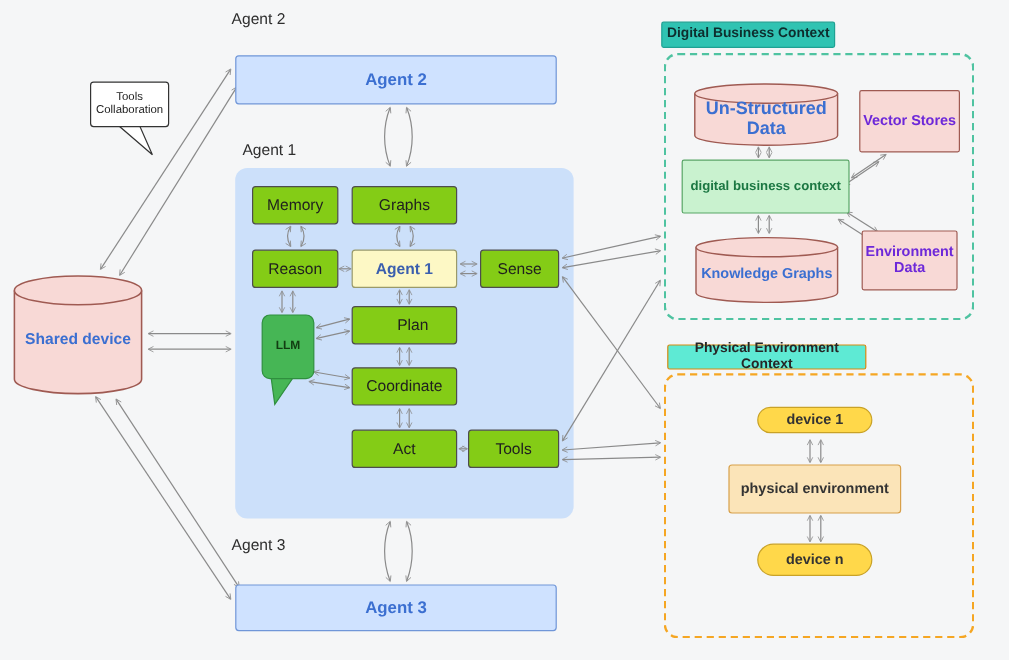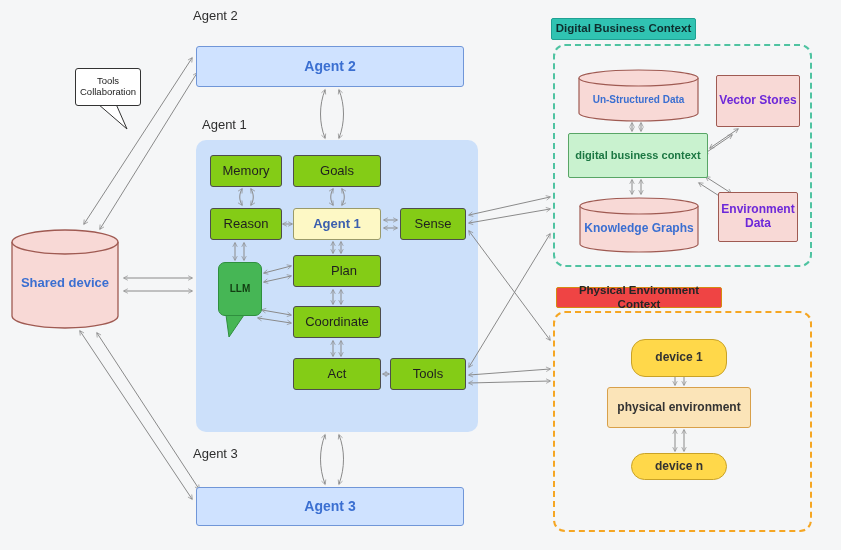--- a/index.html
+++ b/index.html
@@ -12,21 +12,21 @@
     position:absolute;box-sizing:border-box;display:flex;align-items:center;
     justify-content:center;text-align:center;z-index:10;line-height:1.15;
   }
   .white-box{background:#84cc16;border:1px solid #4d4d4d;border-radius:3px;font-size:13px;color:#1f1f1f;}
   .agent-bar{background:#cfe2ff;border:1px solid #7096d8;border-radius:3px;color:#3b6fd1;font-weight:bold;font-size:14px;}
   .container-blue{position:absolute;background:#cce0fa;border-radius:10px;z-index:1;}
   .yellow-box{background:#fdf8c5;border:1px solid #9a9a6a;border-radius:3px;color:#3b5fae;font-weight:bold;font-size:13px;}
   .pink-rect{background:#f8d9d6;border:1px solid #9f5a52;border-radius:2px;color:#6d28d9;font-weight:bold;font-size:12px;padding:2px;}
   .green-hub{background:#c9f2cf;border:1px solid #58a566;border-radius:2px;color:#1b7742;font-weight:bold;font-size:11px;}
   .badge-digital{background:#30c3b2;border:1px solid #1fa193;border-radius:2px;color:#0e2e2e;font-size:11.5px;font-weight:600;}
-  .badge-physical{background:#ef4444;border:1px solid #d68910;border-radius:2px;color:#262626;font-size:11.5px;font-weight:600;}
+  .badge-physical{background:#5eead4;border:1px solid #d68910;border-radius:2px;color:#262626;font-size:11.5px;font-weight:600;}
   .dash-digital{position:absolute;border:2px dashed #4fc3a1;border-radius:12px;z-index:1;}
   .dash-physical{position:absolute;border:2px dashed #f5a623;border-radius:12px;z-index:1;}
   .pill{background:#ffd84a;border:1px solid #c9a227;border-radius:14px;color:#333;font-weight:bold;font-size:12px;}
   .env-box{background:#fbe4b8;border:1px solid #d8a04a;border-radius:3px;color:#333;font-weight:bold;font-size:12px;}
   .llm-bubble{background:#46b655;border:1px solid #2f8f3e;border-radius:7px;color:#123d12;font-weight:bold;font-size:10px;}
   .callout{background:#ffffff;border:1px solid #333;border-radius:3px;font-size:9.5px;color:#222;padding:2px;}
   .cyl{position:absolute;z-index:10;display:flex;align-items:center;justify-content:center;text-align:center;}
   .cyl svg{position:absolute;left:0;top:0;}
   .cyl .lbl{position:relative;z-index:2;color:#3b6fd1;font-weight:bold;padding-top:8px;line-height:1.1;}
   .arrows{position:absolute;left:0;top:0;z-index:5;pointer-events:none;}
@@ -138,51 +138,51 @@
 
   <div class="cyl" style="left:10px;top:228px;width:110px;height:102px;">
     <svg width="110" height="102" viewBox="0 0 110 102">
       <path d="M2 14 v74 a53 12 0 0 0 106 0 v-74" fill="#f8d9d6" stroke="#9f5a52" stroke-width="1.3"></path>
       <ellipse cx="55" cy="14" rx="53" ry="12" fill="#f8d9d6" stroke="#9f5a52" stroke-width="1.3"></ellipse>
     </svg>
     <span class="lbl" style="font-size:13px;">Shared device</span>
   </div>
 
   <div class="node white-box" style="left:210px;top:155px;width:72px;height:32px;">Memory</div>
-  <div class="node white-box" style="left:293px;top:155px;width:88px;height:32px;">Goals</div>
+  <div class="node white-box" style="left:293px;top:155px;width:88px;height:32px;">Graphs</div>
   <div class="node white-box" style="left:210px;top:208px;width:72px;height:32px;">Reason</div>
   <div class="node yellow-box" style="left:293px;top:208px;width:88px;height:32px;">Agent 1</div>
   <div class="node white-box" style="left:400px;top:208px;width:66px;height:32px;">Sense</div>
   <div class="node llm-bubble" style="left:218px;top:262px;width:44px;height:54px;">LLM</div>
   <div class="node white-box" style="left:293px;top:255px;width:88px;height:32px;padding-left:14px;">Plan</div>
   <div class="node white-box" style="left:293px;top:306px;width:88px;height:32px;">Coordinate</div>
   <div class="node white-box" style="left:293px;top:358px;width:88px;height:32px;">Act</div>
   <div class="node white-box" style="left:390px;top:358px;width:76px;height:32px;">Tools</div>
 
   <div class="node badge-digital" style="left:551px;top:18px;width:145px;height:22px;">Digital Business Context</div>
 
   <div class="cyl" style="left:577px;top:68px;width:123px;height:55px;">
     <svg width="123" height="55" viewBox="0 0 123 55">
       <path d="M2 10 v35 a59.5 8 0 0 0 119 0 v-35" fill="#f8d9d6" stroke="#9f5a52" stroke-width="1.2"></path>
       <ellipse cx="61.5" cy="10" rx="59.5" ry="8" fill="#f8d9d6" stroke="#9f5a52" stroke-width="1.2"></ellipse>
     </svg>
-    <span class="lbl" style="font-size:10px;">Un-Structured Data</span>
+    <span class="lbl" style="font-size:15px;">Un-Structured Data</span>
   </div>
 
   <div class="node pink-rect" style="left:716px;top:75px;width:84px;height:52px;">Vector Stores</div>
   <div class="node green-hub" style="left:568px;top:133px;width:140px;height:45px;">digital business context</div>
 
   <div class="cyl" style="left:578px;top:196px;width:122px;height:58px;">
     <svg width="122" height="58" viewBox="0 0 122 58">
       <path d="M2 10 v38 a59 8 0 0 0 118 0 v-38" fill="#f8d9d6" stroke="#9f5a52" stroke-width="1.2"></path>
       <ellipse cx="61" cy="10" rx="59" ry="8" fill="#f8d9d6" stroke="#9f5a52" stroke-width="1.2"></ellipse>
     </svg>
     <span class="lbl" style="font-size:12px;">Knowledge Graphs</span>
   </div>
 
   <div class="node pink-rect" style="left:718px;top:192px;width:80px;height:50px;">Environment Data</div>
 
   <div class="node badge-physical" style="left:556px;top:287px;width:166px;height:21px;">Physical Environment Context</div>
-  <div class="node pill" style="left:631px;top:339px;width:96px;height:38px;">device 1</div>
+  <div class="node pill" style="left:631px;top:339px;width:96px;height:22px;">device 1</div>
   <div class="node env-box" style="left:607px;top:387px;width:144px;height:41px;text-align:center;">physical environment</div>
   <div class="node pill" style="left:631px;top:453px;width:96px;height:27px;">device n</div>
 
 </div>
 
 </body></html>

